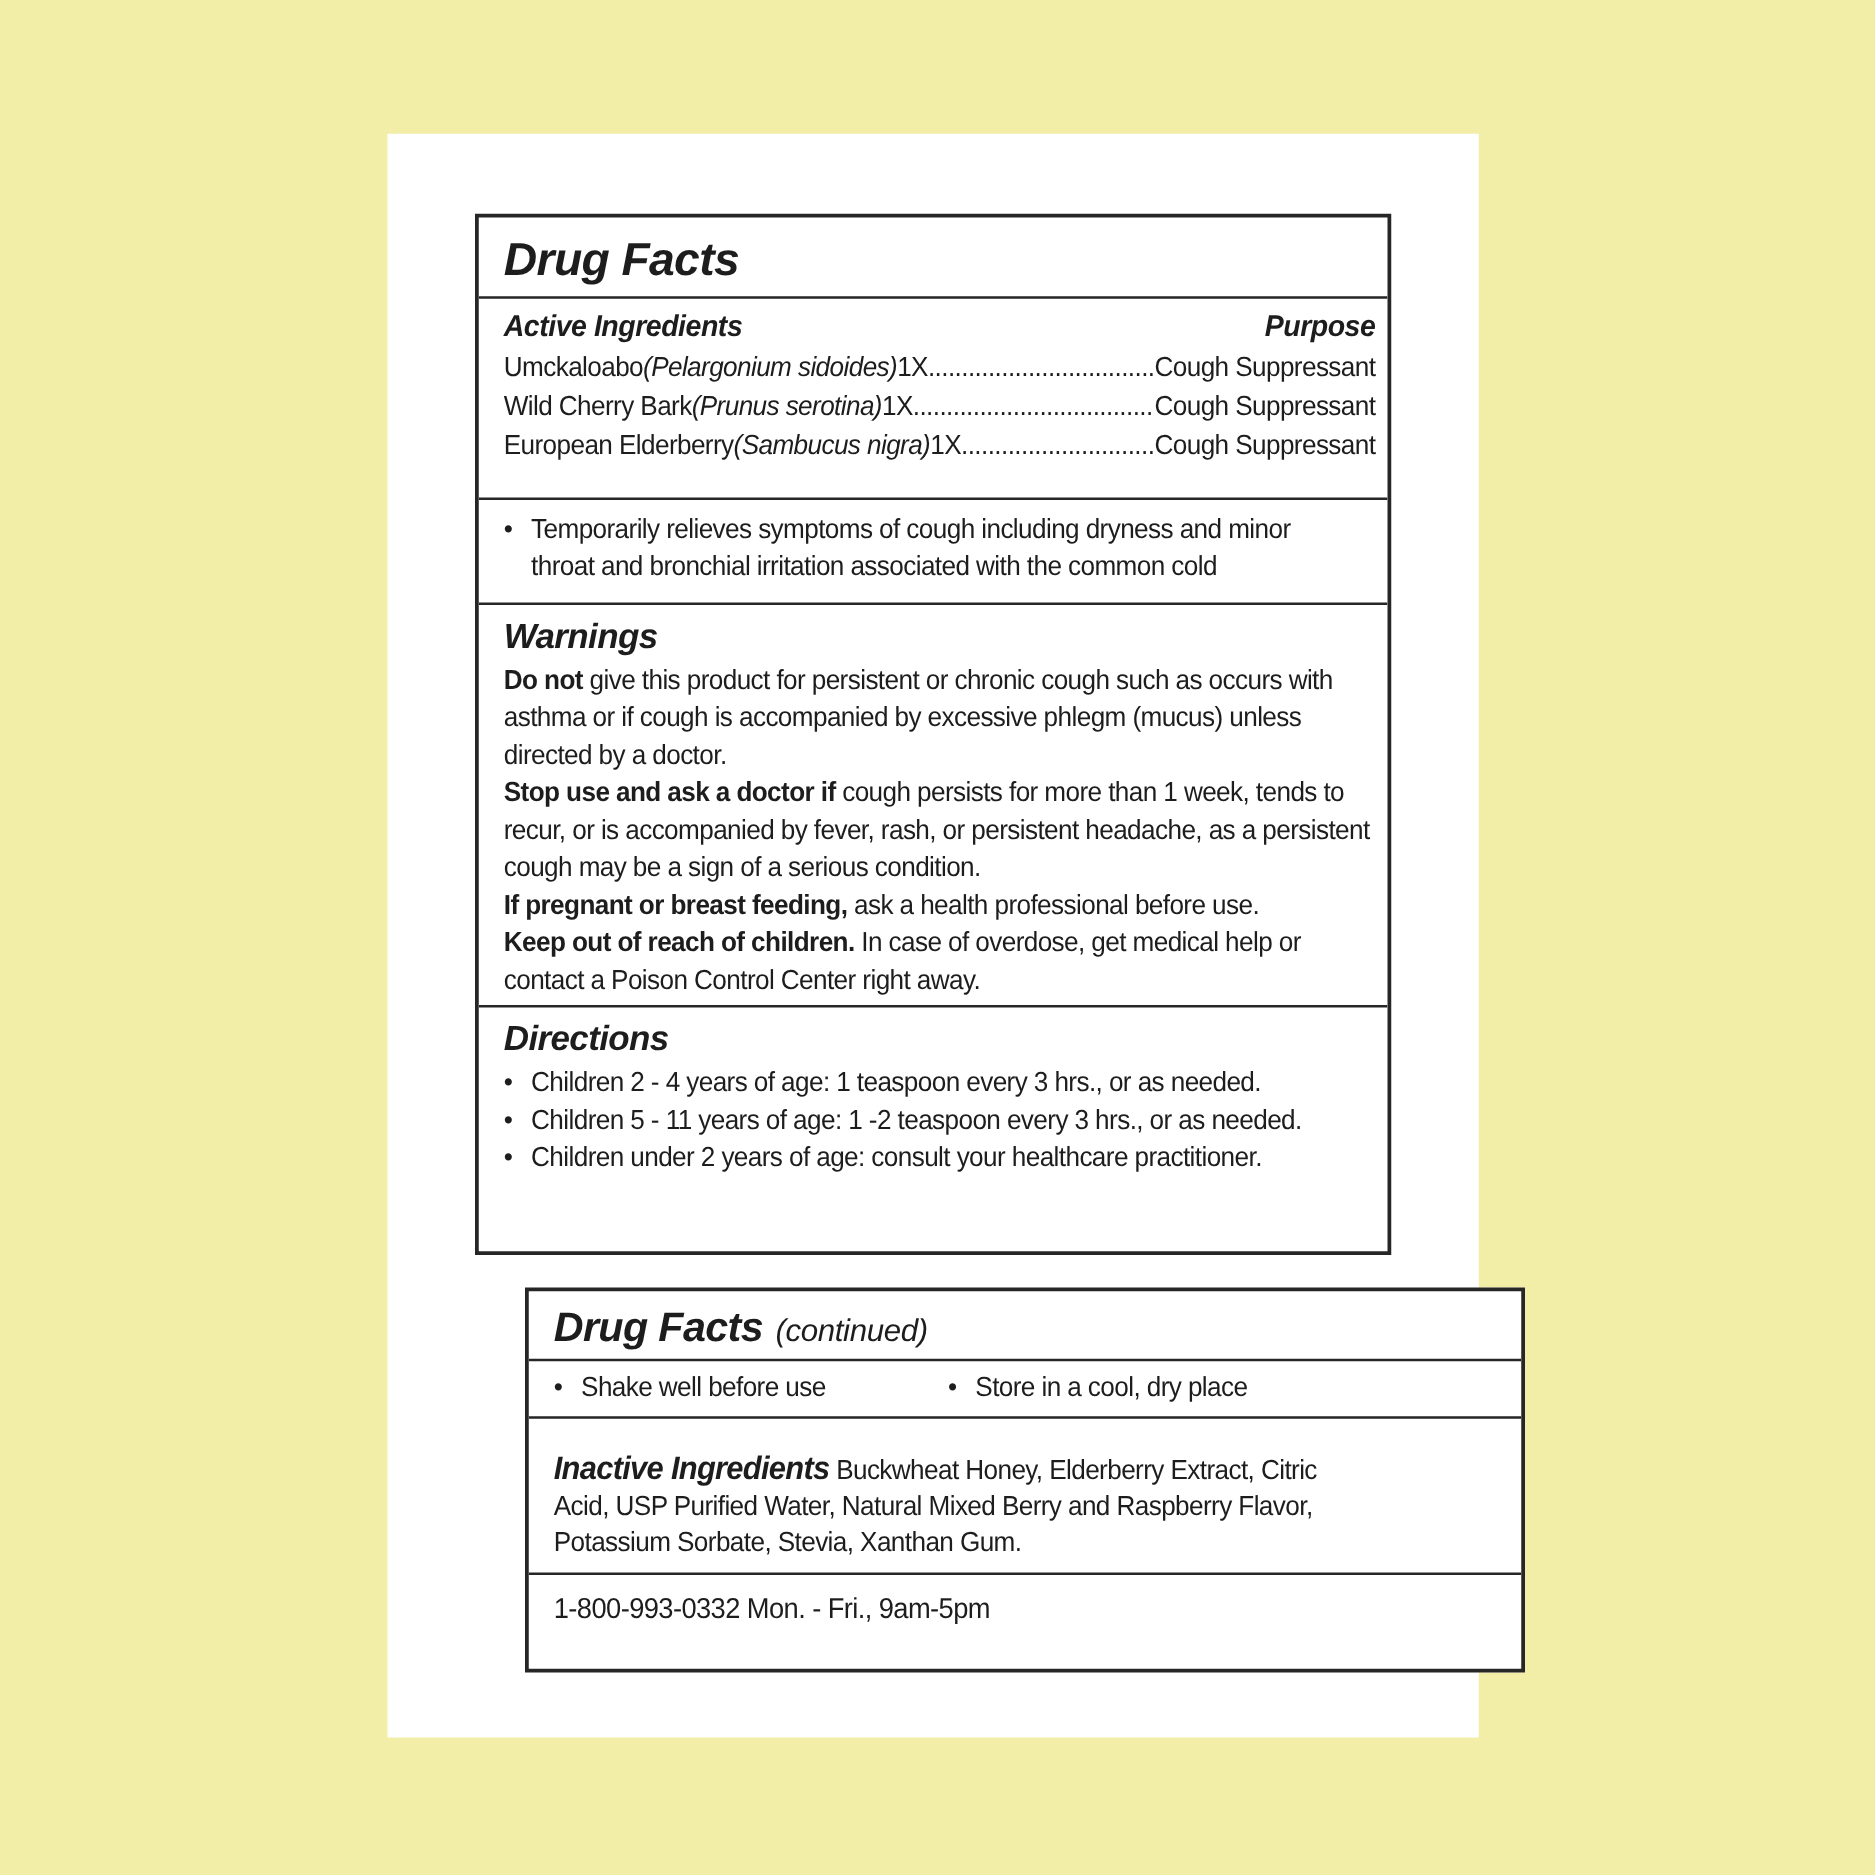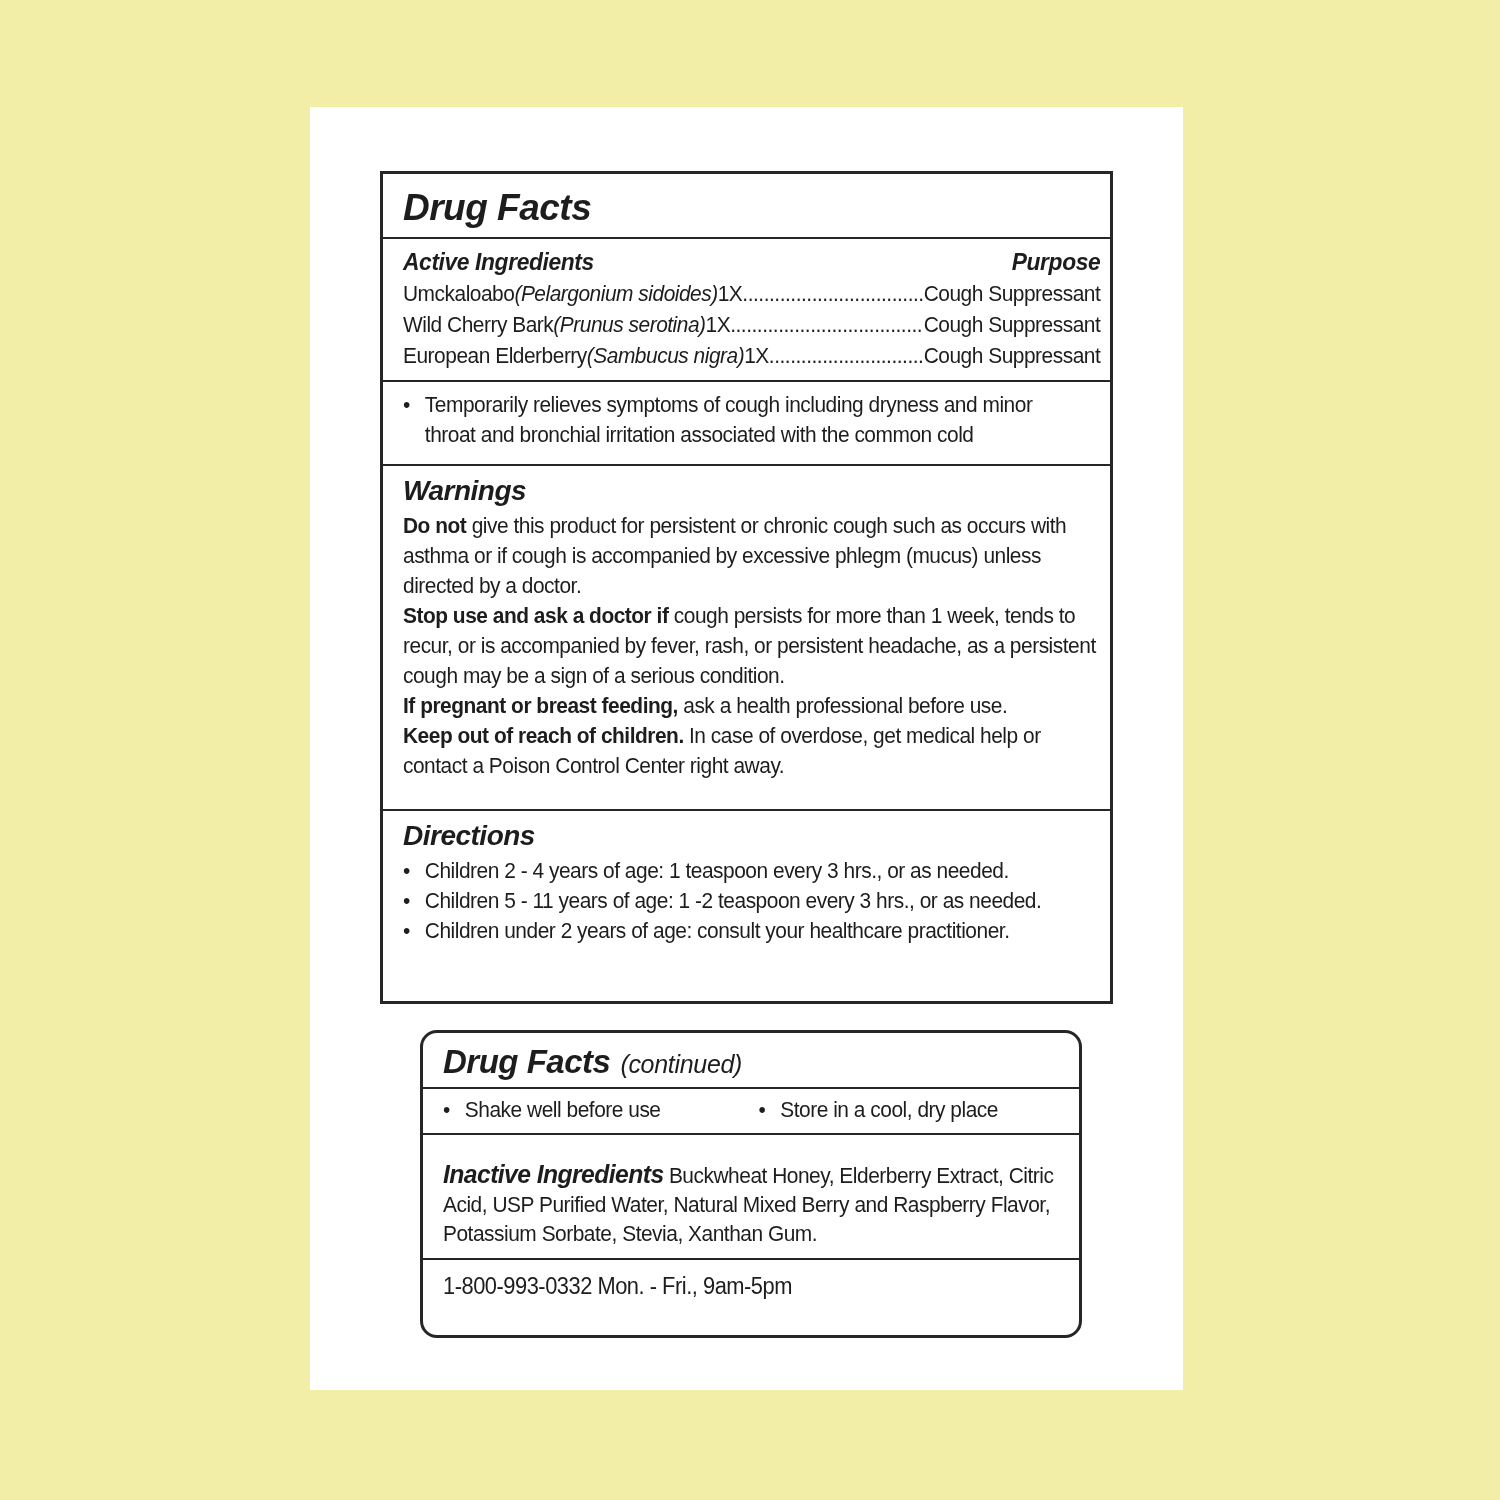--- a/index.html
+++ b/index.html
@@ -14,21 +14,21 @@
   }
   .panel{
     position:absolute;left:310px;top:107px;width:873px;height:1283px;
     background:var(--panel);
   }
   .dfbox{
     position:absolute;background:var(--panel);
     border:3px solid var(--line);box-sizing:border-box;overflow:hidden;
   }
   #box1{left:70px;top:64px;width:733px;height:833px;}
-  #box2{left:110px;top:923px;width:662px;height:308px;border-radius:17px;}
+  #box2{left:110px;top:923px;width:800px;height:308px;}
   .sec{padding:8px 12px 10px 20px;}
   .sec + .sec{border-top:2px solid var(--line);}
   .df-title-sec{padding:13px 12px 8px 20px;}
   .df-title{
     font-size:37px;line-height:42px;font-weight:bold;font-style:italic;
     letter-spacing:-0.5px;white-space:nowrap;
   }
   .df-title-sec .cont{
     font-size:25px;font-weight:normal;font-style:italic;letter-spacing:-0.3px;
     margin-left:10px;
@@ -66,21 +66,21 @@
 <body>
 
 <div class="panel">
 
   <div class="dfbox" id="box1">
 
     <div class="sec df-title-sec">
       <span class="df-title">Drug Facts</span>
     </div>
 
-    <div class="sec" style="padding-top:6px;padding-bottom:9px;">
+    <div class="sec" style="padding-top:6px;padding-bottom:27px;">
       <div class="condense">
         <div class="ai-head">
           <span>Active Ingredients</span>
           <span>Purpose</span>
         </div>
         <div class="ing-row">
           <span>Umckaloabo </span>
             <span class="latin">(Pelargonium sidoides)</span>
             <span> 1X </span>
             <span class="ing-dots">.............................................</span>
@@ -105,21 +105,21 @@
 
     <div class="sec" style="padding-bottom:14px;">
       <div class="condense">
         <div class="bullet-item">
           <span class="bullet">•</span>
           <span class="uses-text">Temporarily relieves symptoms of cough including dryness and minor throat and bronchial irritation associated with the common cold</span>
         </div>
       </div>
     </div>
 
-    <div class="sec" style="padding-bottom:28px;">
+    <div class="sec" style="padding-bottom:5px;">
       <div class="h2">Warnings</div>
       <div class="condense">
         <p class="body-text warn-p"><span class="lead">Do not</span><span> give this product for persistent or chronic cough such as occurs with asthma or if cough is accompanied by excessive phlegm (mucus) unless directed by a doctor.</span></p>
         <p class="body-text warn-p"><span class="lead">Stop use and ask a doctor if</span><span> cough persists for more than 1 week, tends to recur, or is accompanied by fever, rash, or persistent headache, as a persistent cough may be a sign of a serious condition.</span></p>
         <p class="body-text warn-p"><span class="lead">If pregnant or breast feeding,</span><span> ask a health professional before use.</span></p>
         <p class="body-text warn-p"><span class="lead">Keep out of reach of children.</span><span> In case of overdose, get medical help or contact a Poison Control Center right away.</span></p>
       </div>
     </div>
 
     <div class="sec">

